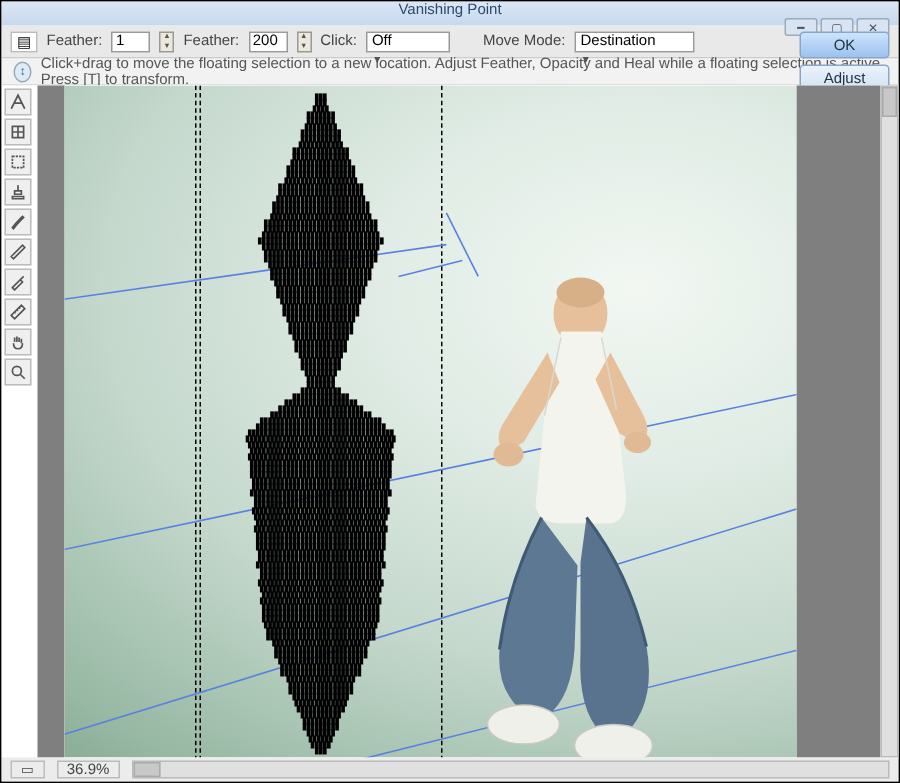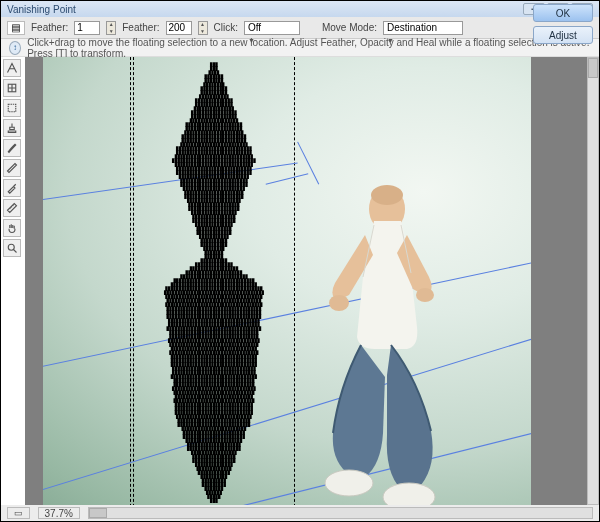--- a/index.html
+++ b/index.html
@@ -1,31 +1,31 @@
 <!DOCTYPE html>
 <html><head>
 <meta charset="utf-8">
 <style>
 * { box-sizing: border-box; margin: 0; padding: 0; font-family: Tahoma, Arial, sans-serif; font-size: 10px; }
 body { width: 600px; height: 522px; background: #fff; position: relative; overflow: hidden; border: 1px solid #000; }
 
-.titlebar { height: 16px; background: linear-gradient(#dce7f5,#c6d8ee); display: flex; align-items: center; padding: 0 6px; color: #2b4a6f; font-size: 11px; }
+.titlebar { height: 16px; background: linear-gradient(#dce7f5,#c6d8ee); display: flex; align-items: center; padding: 0 6px; color: #2b4a6f; font-size: 11px; flex-direction: column; }
 .winicons { margin-left: auto; display: flex; gap: 2px; }
 .winbtn { width: 22px; height: 12px; background: #d8e4f2; border: 1px solid #9ab; border-radius: 2px; display:flex; align-items:center; justify-content:center; font-size:8px; color:#456;}
 
 .optbar { height: 22px; background: #e9e9e9; border-bottom: 1px solid #ccc; display: flex; align-items: center; padding: 0 6px; gap: 6px; }
 .menubtn { width: 18px; height: 14px; border: 1px solid #bbb; background: #fff; display:flex;align-items:center;justify-content:center; }
 .optlabel { color: #444; }
 .numbox { width: 26px; height: 14px; border: 1px solid #999; background: #fff; font-size:9px; padding:0 2px; display:flex;align-items:center; }
 .stepper { width: 10px; height: 14px; border: 1px solid #999; background: #ece8dc; display:flex;flex-direction:column;justify-content:space-between;align-items:center; }
 .stepper span { font-size:5px; line-height:5px; color:#555; }
 .dropdown { height: 14px; border: 1px solid #999; background: #fff; font-size:9px; padding:0 3px; display:flex;gap:4px;flex-direction:column; }
 .dropdown .arr { font-size:7px; color:#555; }
 
-.rightcol { position: absolute; top: 3px; right: 6px; display:flex; flex-direction:column; gap:4px; }
+.rightcol { position: absolute; top: 20px; right: 6px; display:flex; flex-direction:column; gap:4px; }
 .bigbtn { width: 60px; height: 18px; border: 1px solid #8aa6c8; border-radius: 3px; background: linear-gradient(#eaf2fb,#d3e2f4); display:flex;align-items:center;justify-content:center; font-size:10px; color:#234; }
 .bigbtn.ok { background: linear-gradient(#cde3fb,#9cc2ef); }
 
 .hintbar { height: 18px; background: #f2f2f2; border-bottom: 1px solid #ddd; display:flex; align-items:center; padding:0 8px; gap:6px; color:#555; font-size:9px; }
 .hintbar .ic { width:14px;height:14px;border:1px solid #9ab;border-radius:50%;background:#dfeaf6;display:flex;align-items:center;justify-content:center;color:#369;font-size:8px;}
 
 .workspace { position: absolute; top: 56px; left: 0; right: 0; bottom: 16px; background: #fff; }
 
 .toolbox { position: absolute; left: 2px; top: 0; width: 20px; display:flex; flex-direction:column; gap:2px; padding-top:2px; }
 .tool { width: 18px; height: 18px; border: 1px solid #bbb; background: #efefef; display:flex;align-items:center;justify-content:center; color:#555; }
@@ -314,18 +314,18 @@
   </div>
 </div>
 
 <div class="vscroll">
     <div class="thumb"></div>
   </div>
 
 <div class="statusbar">
   <div class="box">▭</div>
   <div class="box">
-      <span>37.7%</span>
+      <span>36.9%</span>
     </div>
   <div class="hscroll">
       <div class="thumb"></div>
     </div>
 </div>
 
 </body></html>

